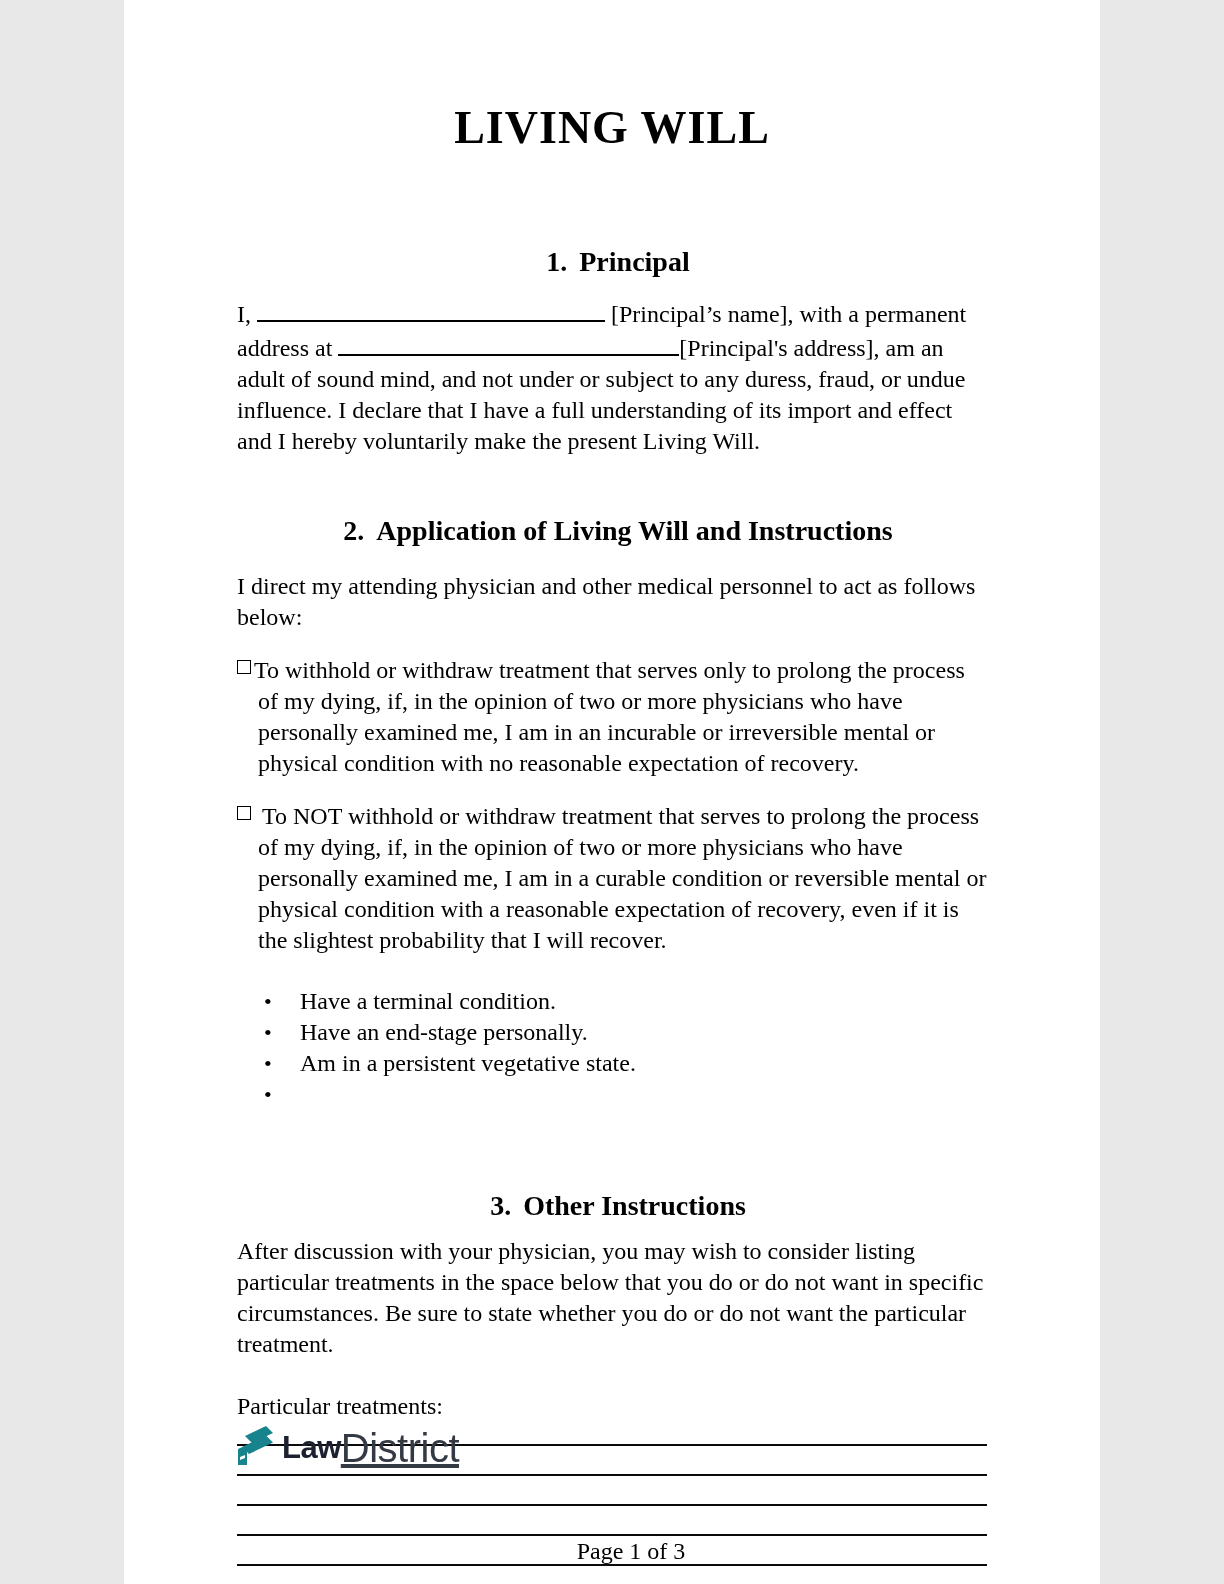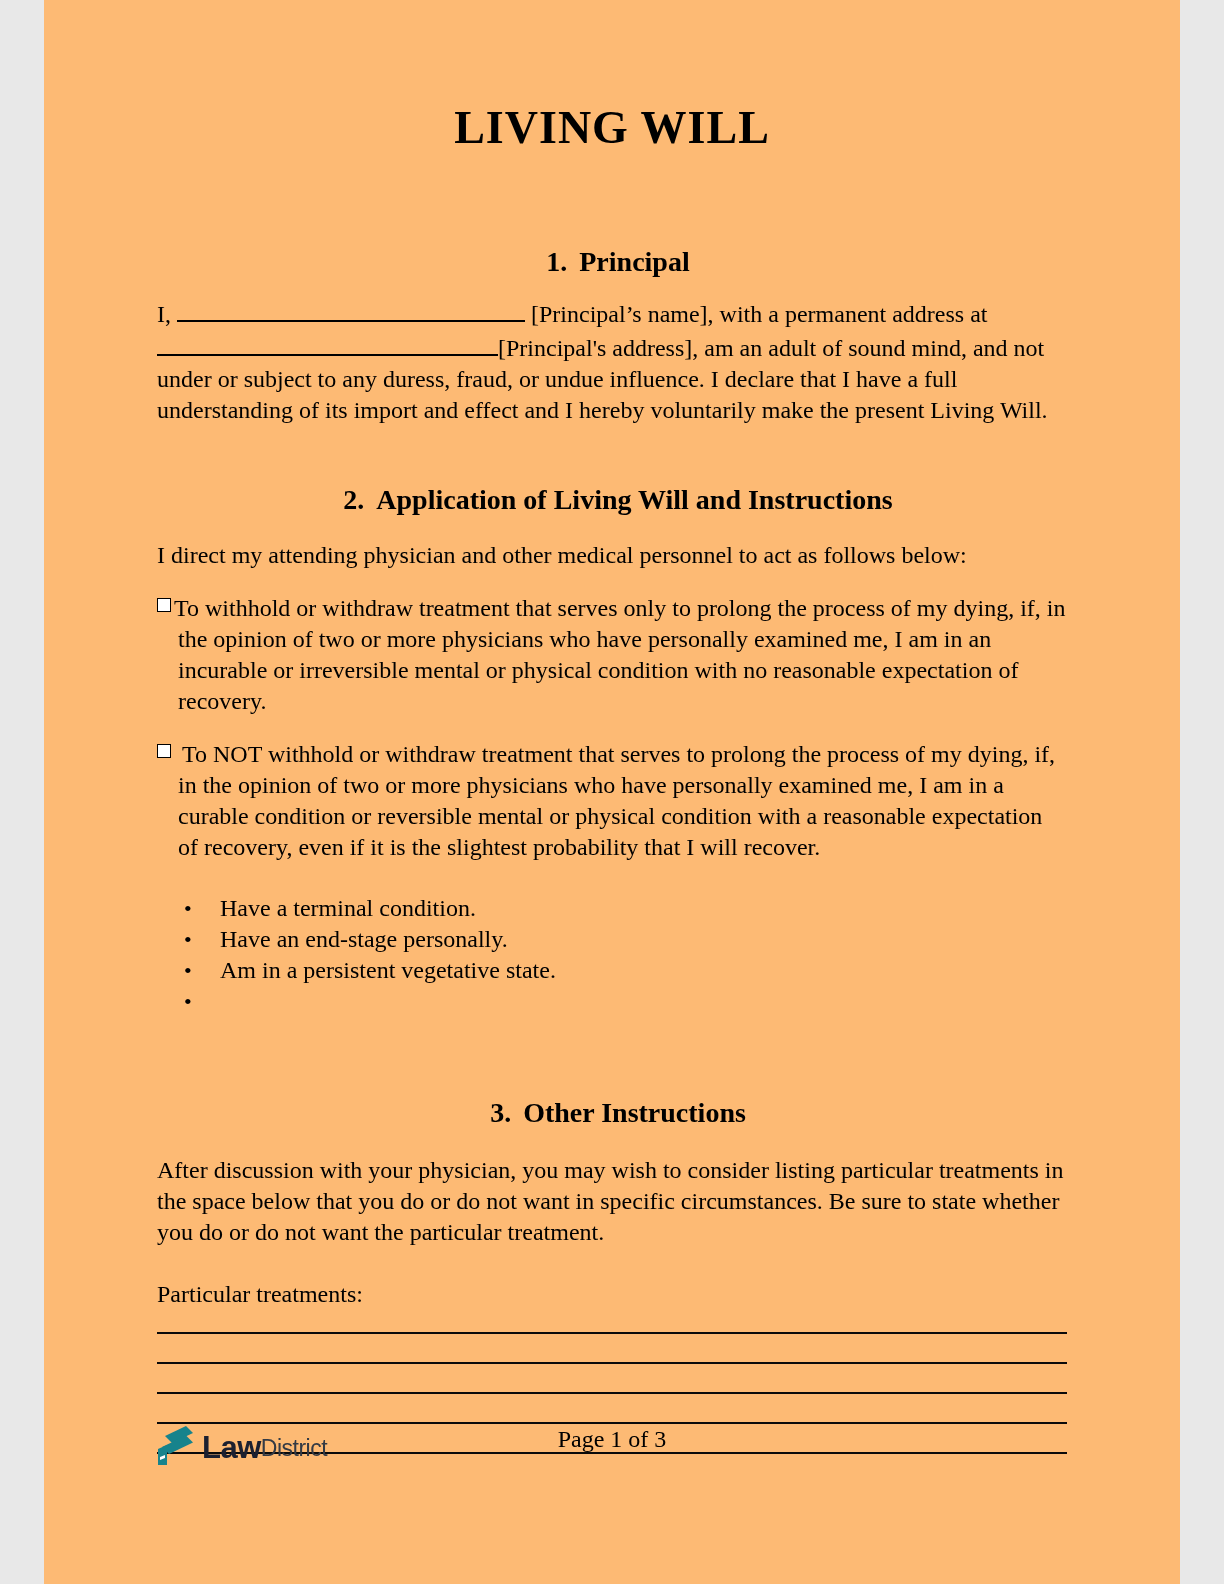--- a/index.html
+++ b/index.html
@@ -1,20 +1,20 @@
 <!DOCTYPE html>
 <html><head>
 <meta charset="utf-8">
 <style>
   html,body{margin:0;padding:0;background:#e8e8e8;}
   .page{
     position:relative;
-    width:1136px;height:1584px;
+    width:976px;height:1584px;
     margin:0 auto;
-    background:#fdba74;
+    background:#ffffff;
     font-family:"Liberation Serif","DejaVu Serif",serif;
     color:#000;
     overflow:hidden;
   }
   .content{padding:0 113px;}
   .doc-title{
     margin-top:100px;
     font-size:46px;line-height:56px;
     font-weight:bold;text-align:center;
     letter-spacing:1px;
@@ -33,43 +33,43 @@
   .checkbox{
     display:inline-block;width:12px;height:12px;
     border:1.5px solid #000;background:#fff;
     vertical-align:4px;margin-right:3px;
   }
   .checkbox.spaced{margin-right:11px;}
   .p-these{margin-top:27px;}
   .bullet-list{margin-top:30px;}
   .bullet-item{display:flex;padding-left:27px;}
   .bullet-dot{width:36px;flex:0 0 36px;font-size:22px;}
-  .para3{margin-top:24px;}
+  .para3{margin-top:12px;}
   .p-partic{margin-top:31px;}
   .blank{
     display:inline-block;height:1em;
     border-bottom:2px solid #000;
     vertical-align:baseline;
   }
   .blank-name{width:348px;}
   .blank-address{width:341px;}
   .write-lines{margin:0;}
   .write-line{height:0;border-top:2px solid #0a0a0a;margin-top:28px;}
   .write-line:first-child{margin-top:22px;}
   .footer-logo{
     position:absolute;left:110px;top:1424px;
     display:flex;align-items:center;
     font-family:"Liberation Sans","DejaVu Sans",sans-serif;
   }
   .logo-icon{display:inline-block;margin-right:8px;}
   .brand-law{font-weight:bold;font-size:31px;color:#1c2030;letter-spacing:-0.5px;}
-  .brand-district{font-weight:normal;font-size:23px;color:#343a44;letter-spacing:-0.5px;}
+  .brand-district{font-weight:normal;font-size:40px;color:#343a44;letter-spacing:-0.5px;text-decoration:underline;}
   .page-num{
-    position:absolute;top:1424px;left:0;width:100%;
-    text-align:center;font-size:24px;line-height:31px;
+    position:absolute;top:1536px;left:0;width:100%;
+    text-align:center;font-size:24px;line-height:31px;padding-left:19px;
   }
 </style>
 </head>
 <body>
 
 <div class="page">
   <div class="content">
 
     <div class="doc-title">LIVING WILL</div>
 

